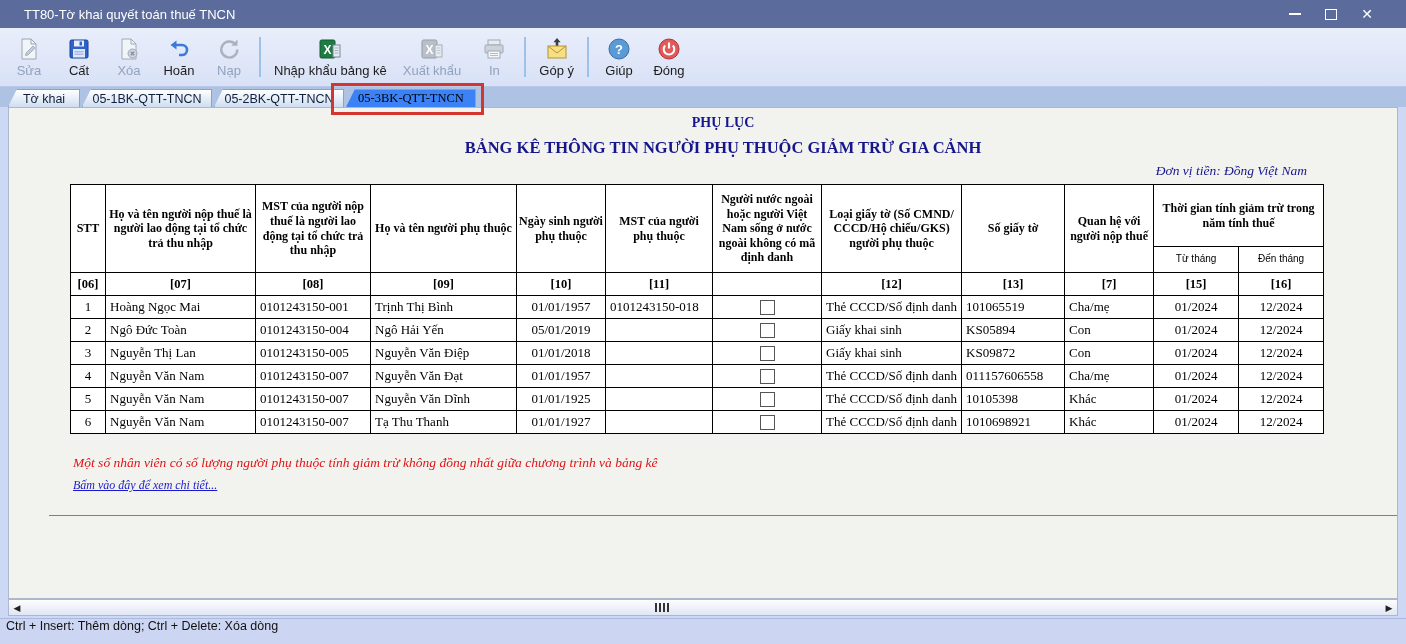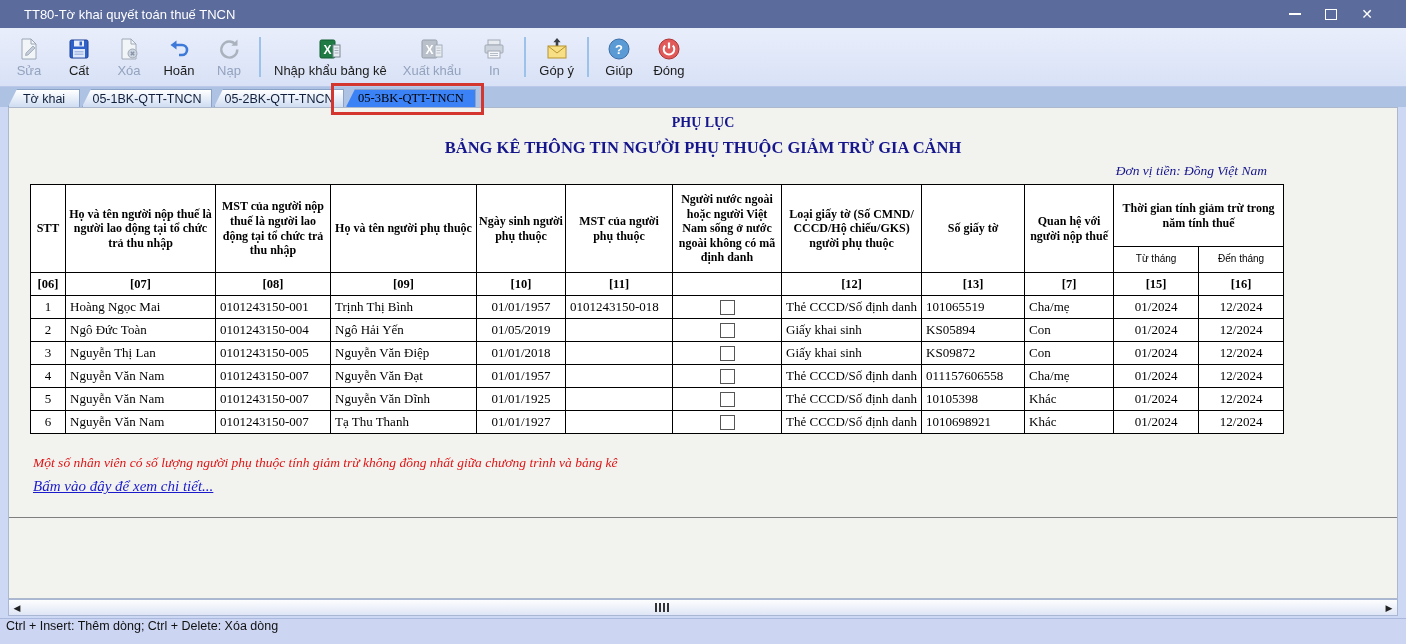--- a/index.html
+++ b/index.html
@@ -56,21 +56,21 @@
   .tab.active{background:#3b82f6;color:#000;z-index:2;font-family:Liberation Serif, serif;}
   .annotation-box{
     position:absolute;left:331px;top:-4px;width:147px;height:26px;
     border:3px solid #d4362f;z-index:5;pointer-events:none;
   }
 
   
   .content-wrap{flex:1 1 auto;background:#cdd9f4;padding:0 8px;min-height:0;}
   .content{
     background:#f2f2ef;height:100%;border:1px solid #aeb8cc;box-sizing:border-box;
-    font-family:"Liberation Serif","DejaVu Serif",serif;position:relative;overflow:hidden;
+    font-family:"Liberation Serif","DejaVu Serif",serif;position:relative;overflow:hidden;padding-left:40px;
   }
   .form-subtitle{
     text-align:center;color:#16168c;font-weight:bold;font-size:14px;margin-top:7px;
   }
   .form-title{
     text-align:center;color:#16168c;font-weight:bold;font-size:16.5px;margin-top:7px;
   }
   .currency-note{
     width:1258px;text-align:right;color:#16168c;font-style:italic;font-size:13.5px;margin-top:5px;
   }
@@ -101,21 +101,21 @@
     display:inline-block;width:13px;height:13px;background:#fff;
     border:1px solid #555;vertical-align:middle;
   }
 
   
   .warning-text{
     margin:21px 0 0 24px;color:#e01414;font-style:italic;font-size:13.5px;
   }
   .detail-link{
     display:inline-block;margin:7px 0 0 24px;color:#1a1acc;font-style:italic;
-    font-size:15px;text-decoration:underline;cursor:pointer;
+    font-size:12px;text-decoration:underline;cursor:pointer;
   }
   .content-divider{border:none;border-top:1px solid #7f7f7f;margin:22px 0 0 0;}
 
   
   .hscroll-row{flex:0 0 auto;height:19px;background:#cdd9f4;padding:0 8px;}
   .hscroll{
     position:relative;height:17px;border:1px solid #a9b6d4;
     background:linear-gradient(#fdfdfe,#dfe6f5);box-sizing:border-box;
   }
   .sb-arrow{
@@ -343,21 +343,21 @@
               <td class="c-left">101065519</td>
               <td class="c-left">Cha/mẹ</td>
               <td class="c-center">01/2024</td>
               <td class="c-center">12/2024</td>
             </tr>
             <tr>
               <td class="c-center">2</td>
               <td class="c-left">Ngô Đức Toàn</td>
               <td class="c-left">0101243150-004</td>
               <td class="c-left">Ngô Hải Yến</td>
-              <td class="c-center">01/05/2019</td>
+              <td class="c-center">05/01/2019</td>
               <td class="c-left"></td>
               <td class="c-center"><span class="cb"></span></td>
               <td class="c-left">Giấy khai sinh</td>
               <td class="c-left">KS05894</td>
               <td class="c-left">Con</td>
               <td class="c-center">01/2024</td>
               <td class="c-center">12/2024</td>
             </tr>
             <tr>
               <td class="c-center">3</td>

